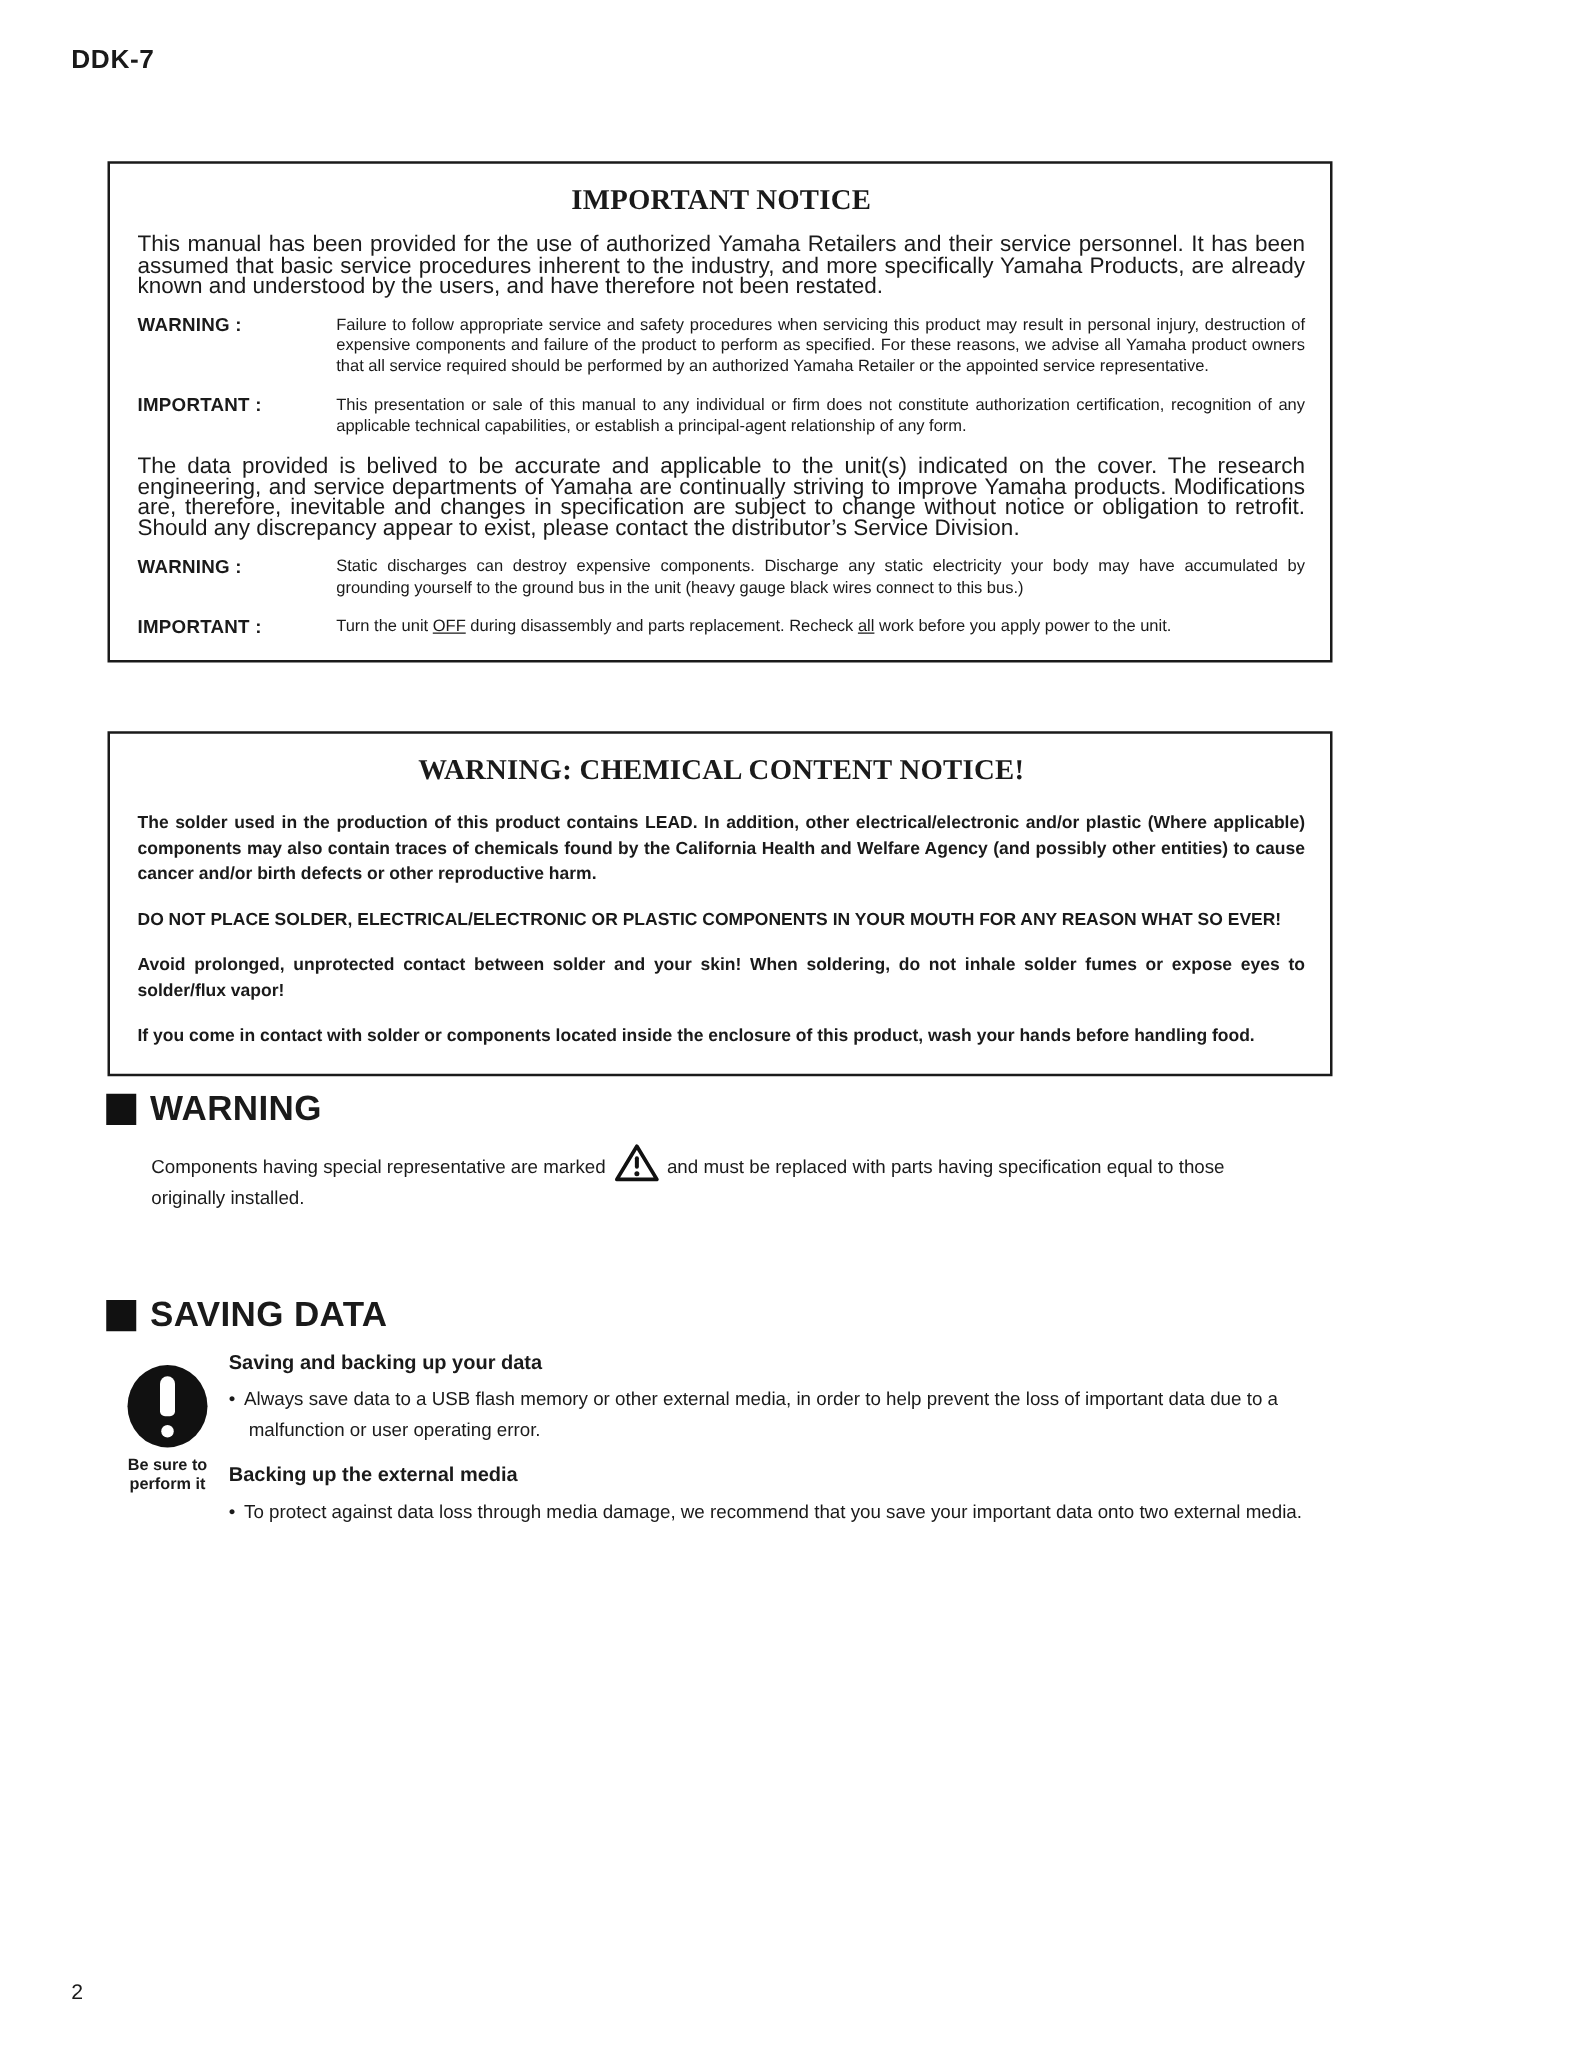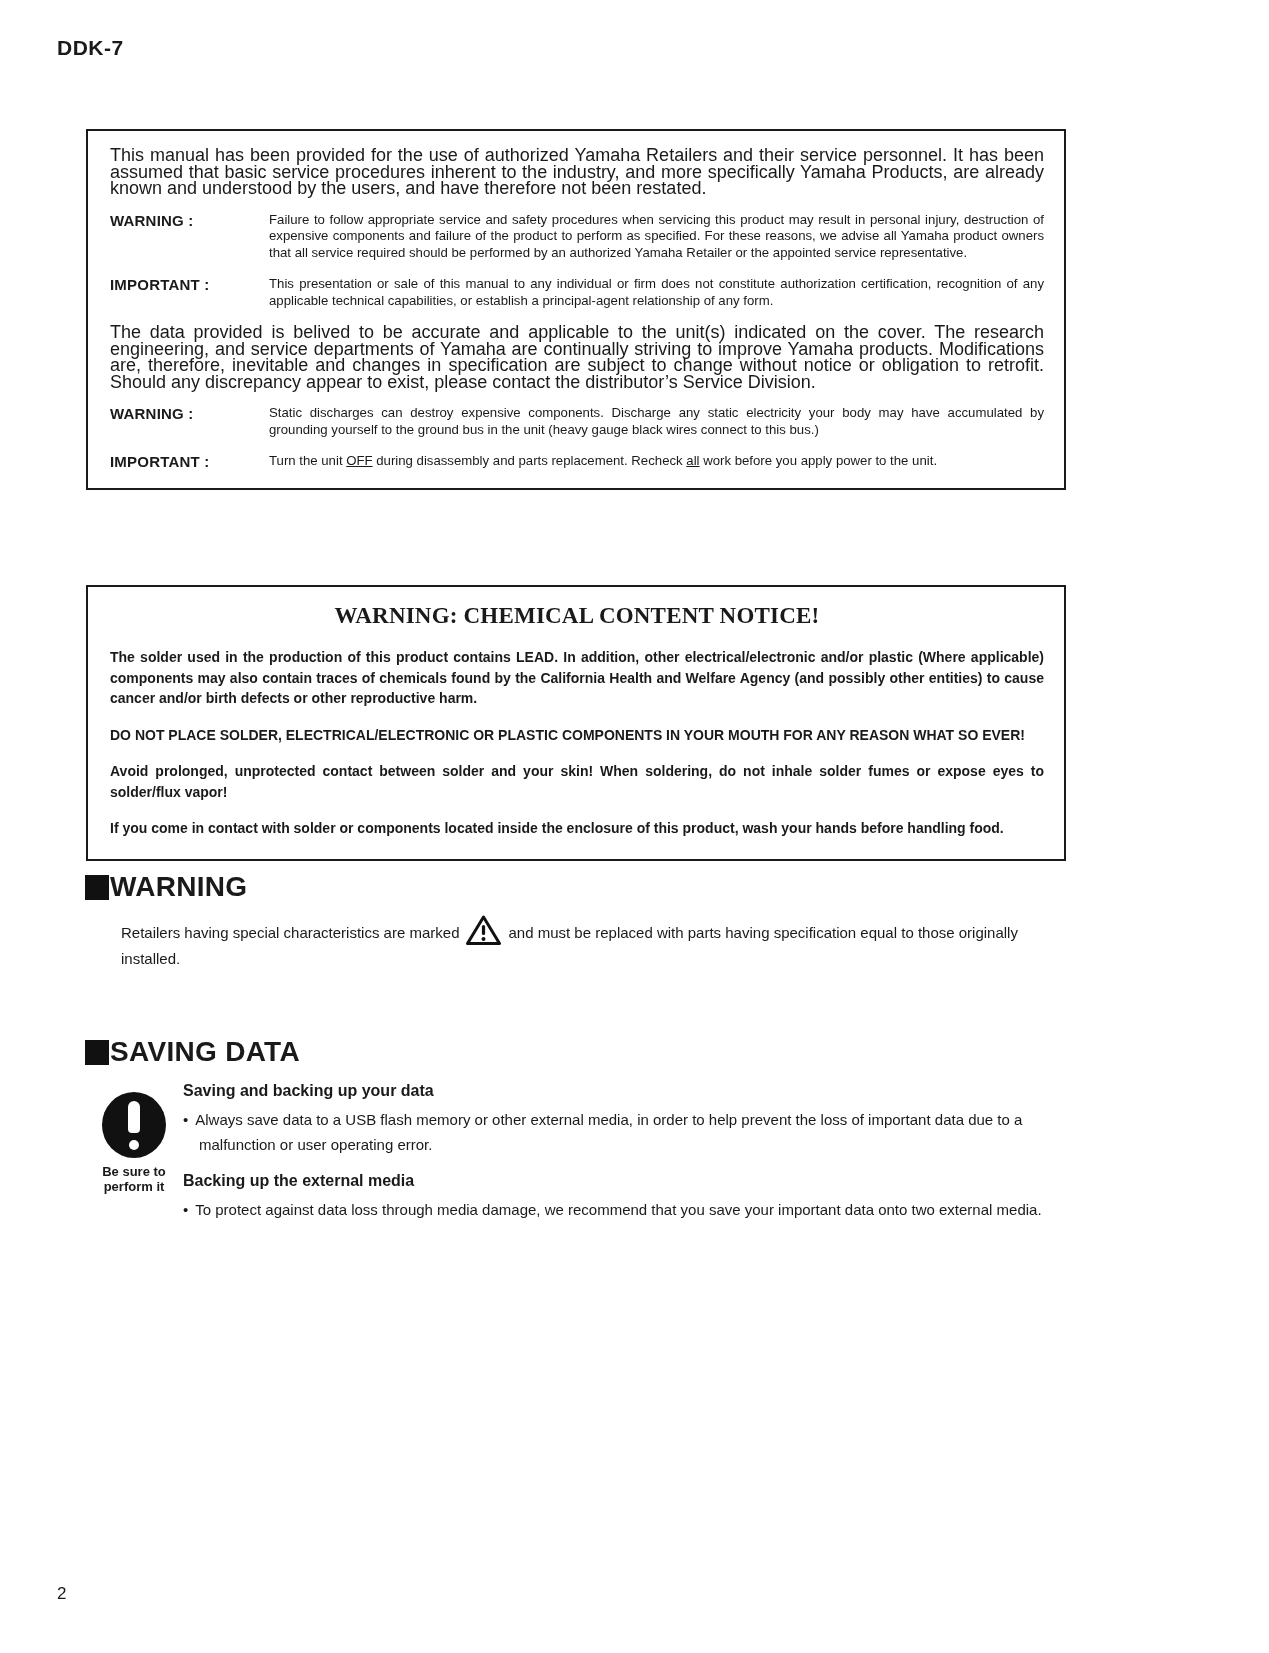--- a/index.html
+++ b/index.html
@@ -67,21 +67,21 @@
     font-weight: bold;
   }
   .box2 .box-para.last { margin-bottom: 4px; }
   .box2 .box-title { margin-bottom: 18px; }
 
   .section-heading {
     position: absolute;
     left: 85px;
     display: flex;
     align-items: center;
-    gap: 1px;
+    gap: 11px;
   }
   .sq { width: 24px; height: 25px; background: #111; flex: 0 0 auto; }
   .section-heading .txt {
     font-size: 28px;
     font-weight: bold;
     letter-spacing: 0.3px;
     white-space: nowrap;
   }
   #warning-heading { top: 871px; }
   #warning-body {
@@ -152,20 +152,21 @@
   }
 </style>
 </head>
 <body>
 
 <div class="page">
 
   <div class="model">DDK-7</div>
 
   <div class="notice-box box1">
+    <div class="box-title">IMPORTANT NOTICE</div>
     <p class="box-para">This manual has been provided for the use of authorized Yamaha Retailers and their service personnel. It has been assumed that basic service procedures inherent to the industry, and more specifically Yamaha Products, are already known and understood by the users, and have therefore not been restated.</p>
 
     <div class="label-row">
       <div class="row-label">WARNING :</div>
       <div class="row-text">Failure to follow appropriate service and safety procedures when servicing this product may result in personal injury, destruction of expensive components and failure of the product to perform as specified. For these reasons, we advise all Yamaha product owners that all service required should be performed by an authorized Yamaha Retailer or the appointed service representative.</div>
     </div>
 
     <div class="label-row">
       <div class="row-label">IMPORTANT :</div>
       <div class="row-text">This presentation or sale of this manual to any individual or firm does not constitute authorization certification, recognition of any applicable technical capabilities, or establish a principal-agent relationship of any form.</div>
@@ -190,21 +191,21 @@
     <p class="box-para">DO NOT PLACE SOLDER, ELECTRICAL/ELECTRONIC OR PLASTIC COMPONENTS IN YOUR MOUTH FOR ANY REASON WHAT SO EVER!</p>
     <p class="box-para">Avoid prolonged, unprotected contact between solder and your skin! When soldering, do not inhale solder fumes or expose eyes to solder/flux vapor!</p>
     <p class="box-para last">If you come in contact with solder or components located inside the enclosure of this product, wash your hands before handling food.</p>
   </div>
 
   <div class="section-heading" id="warning-heading">
     <span class="sq"></span>
     <span class="txt">WARNING</span>
   </div>
   <div id="warning-body">
-    <span>Retailers having special characteristics are marked</span><svg class="tri" width="37" height="31" viewBox="0 0 37 31">
+    <span>Components having special representative are marked</span><svg class="tri" width="37" height="31" viewBox="0 0 37 31">
         <path d="M18.5 2 L34.5 28.5 L2.5 28.5 Z" fill="none" stroke="#111" stroke-width="3" stroke-linejoin="round"></path>
         <rect x="16.9" y="10" width="3.2" height="10" rx="1.6" fill="#111"></rect>
         <circle cx="18.5" cy="24" r="2" fill="#111"></circle>
       </svg><span>and must be replaced with parts having specification equal to those originally installed.</span>
   </div>
 
   <div class="section-heading" id="saving-heading">
     <span class="sq"></span>
     <span class="txt">SAVING DATA</span>
   </div>

